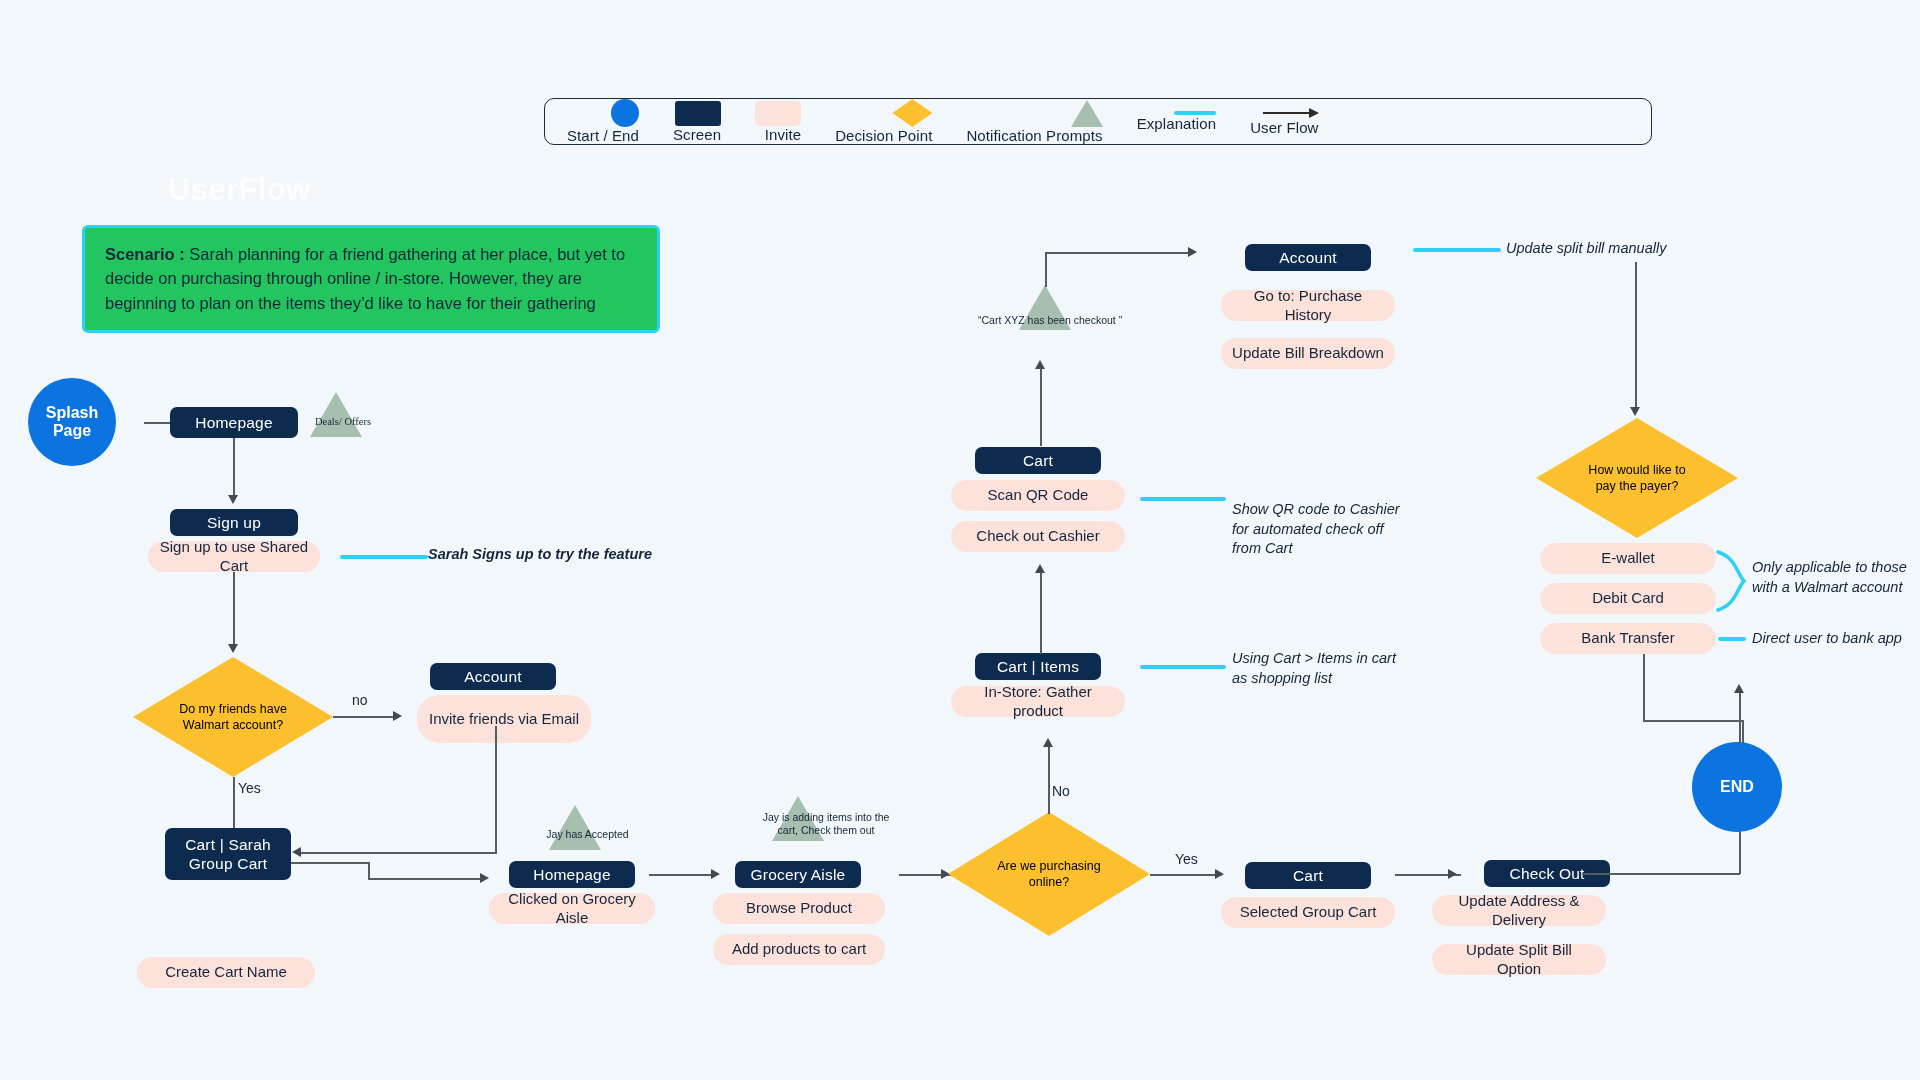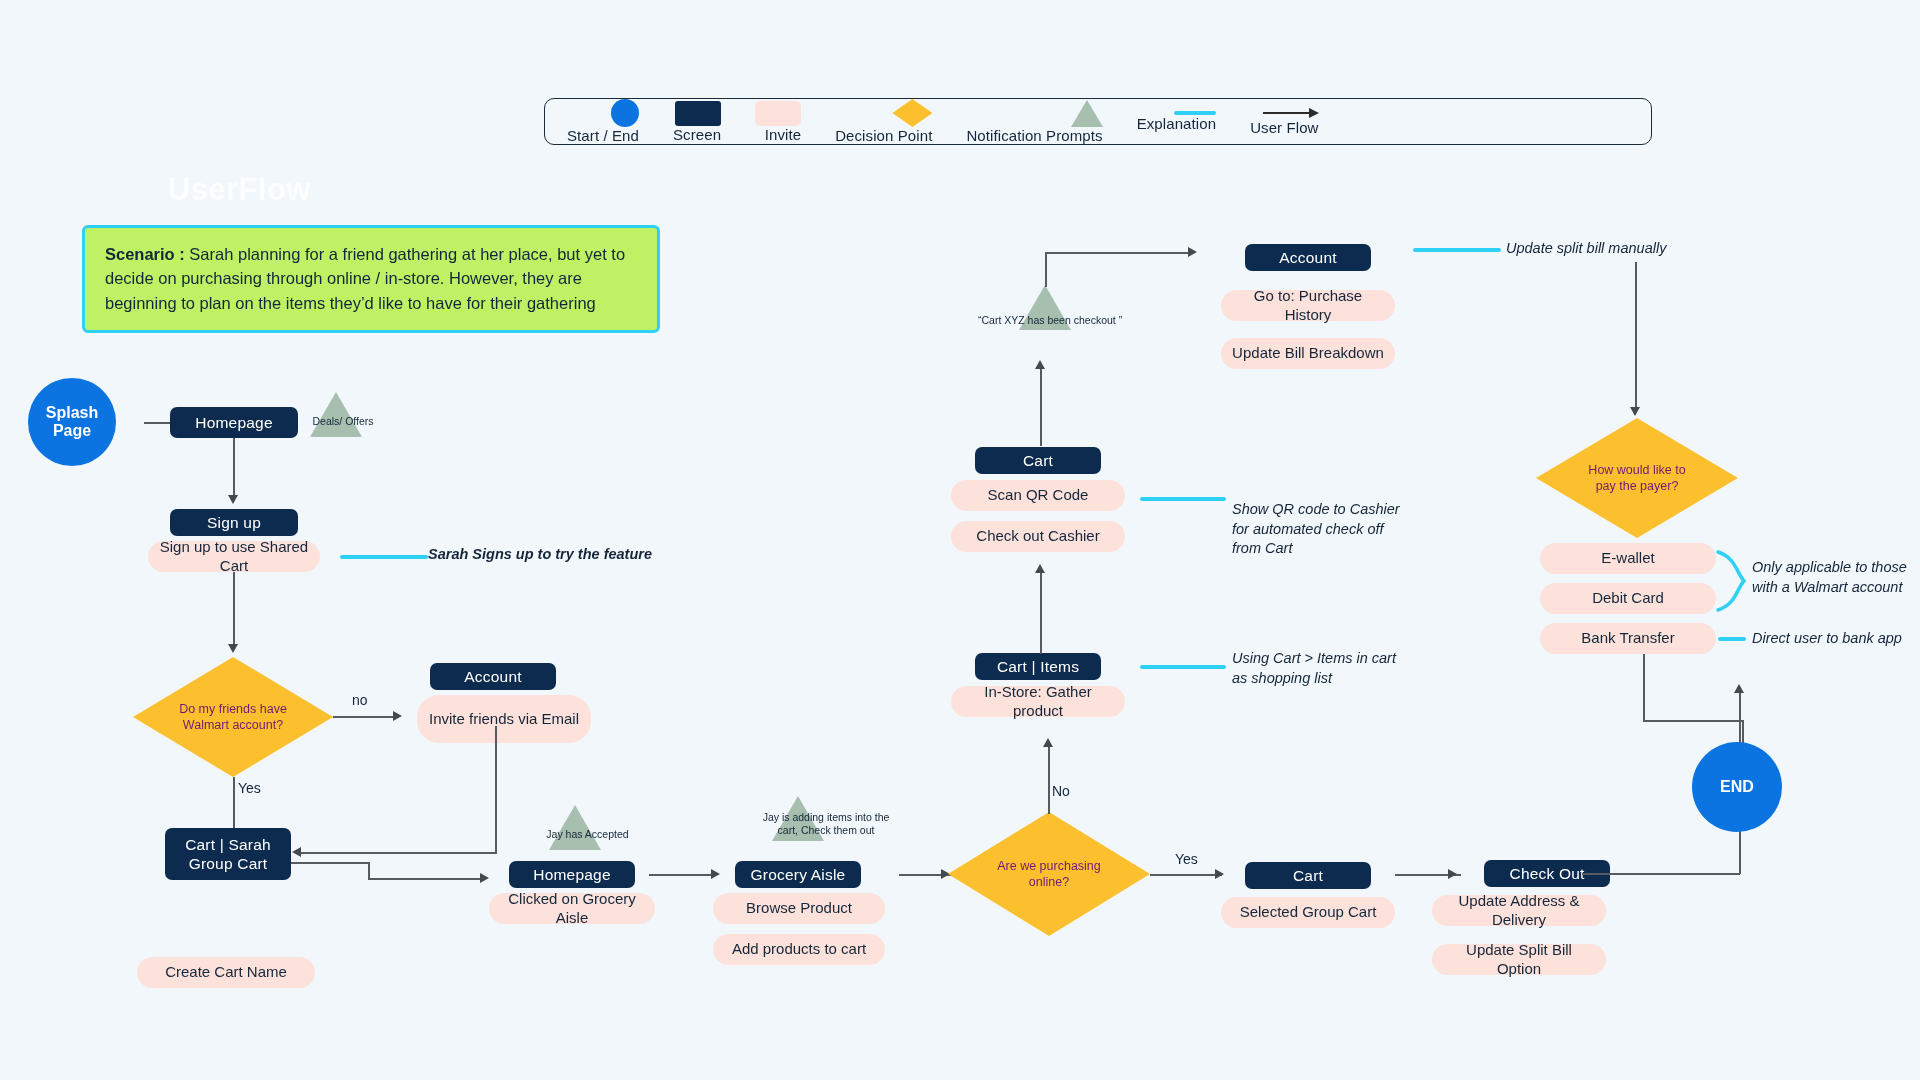--- a/index.html
+++ b/index.html
@@ -82,21 +82,21 @@
     font-size: 31px;
     font-weight: 700;
     letter-spacing: .4px;
     color: #fbfdfe;
   }
   .scenario-box {
     left: 82px; top: 225px;
     width: 578px; height: 108px;
     border: 3px solid #2fd0f5;
     border-radius: 6px;
-    background: #bef264;
+    background: #22c55e;
     padding: 14px 20px 10px 20px;
   }
   .scenario-text {
     font-size: 16.5px;
     line-height: 1.47;
     color: #13263b;
   }
   .scenario-text b { font-weight: 700; }
 
   
@@ -131,21 +131,21 @@
     border-radius: 50%;
     display: flex;
     align-items: center;
     justify-content: center;
     text-align: center;
     font-size: 16px;
     font-weight: 700;
   }
   .node-decision {
     background: #fcc02e;
-    color: #701a75;
+    color: #000000;
     clip-path: polygon(50% 0%, 100% 50%, 50% 100%, 0% 50%);
     display: flex;
     align-items: center;
     justify-content: center;
     text-align: center;
     font-size: 12.5px;
     line-height: 1.3;
   }
   .node-note {
     position: absolute;
@@ -254,21 +254,21 @@
   </div>
 
   <div class="abs h-line" style="left:144px; top:422px; width:34px;"></div>
   <div class="abs arrow-r" style="left:178px; top:417px;"></div>
 
   <div class="abs node-screen" style="left:170px; top:407px; width:128px; height:31px;">
     <span>Homepage</span>
   </div>
 
   <div class="node-note" style="left:310px; top:392px;"></div>
-  <div class="note-label" style="left:303px; top:415px; width:80px;">Deals/ Offers</div>
+  <div class="note-label" style="left:303px; top:415px; width:80px;font-family:Liberation Serif, serif;">Deals/ Offers</div>
 
   <div class="abs v-line" style="left:233px; top:438px; height:60px;"></div>
   <div class="abs arrow-d" style="left:228px; top:495px;"></div>
 
   <div class="abs node-screen" style="left:170px; top:509px; width:128px; height:27px;">
     <span>Sign up</span>
   </div>
 
   <div class="abs node-action" style="left:148px; top:541px; width:172px; height:31px;">
     <span>Sign up to use Shared Cart</span>

